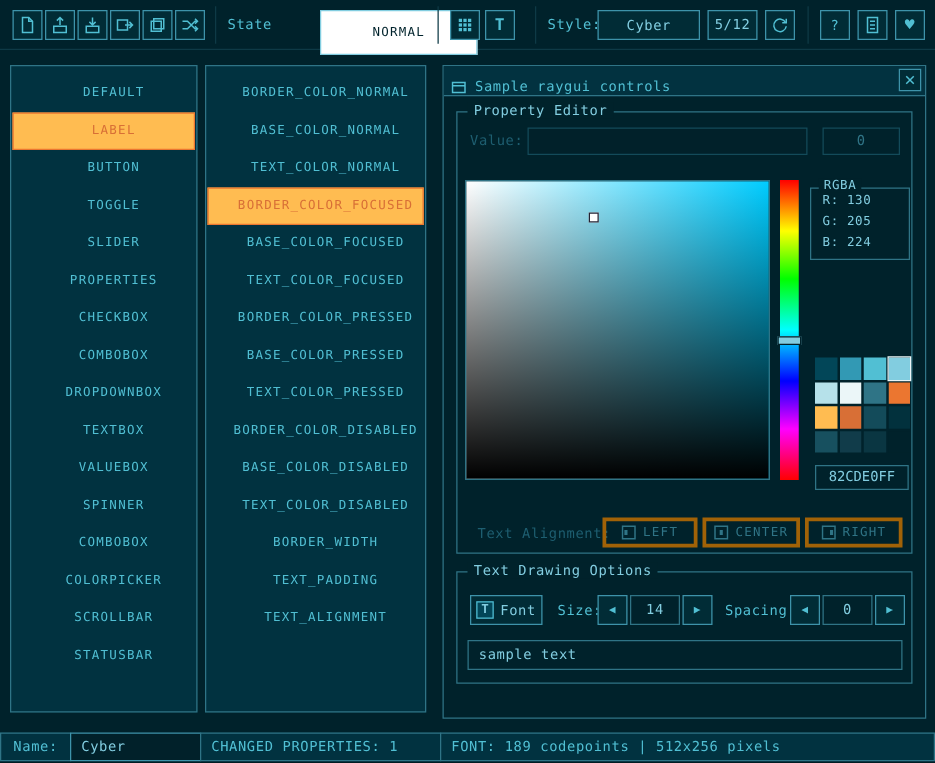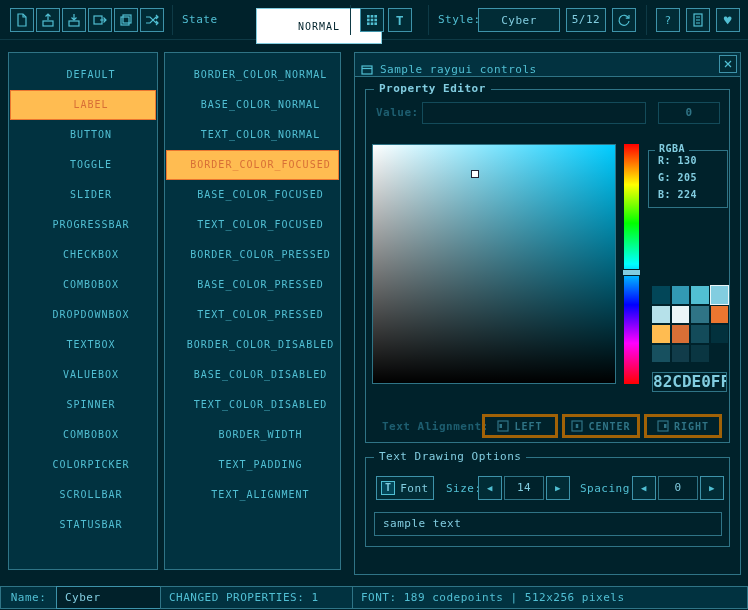--- a/index.html
+++ b/index.html
@@ -42,21 +42,21 @@
             border:1px solid #2F7486; background:#00222B; }
   .titlebar { position:relative; height:24px; background:#023240; border-bottom:1px solid #2F7486;
               display:flex; align-items:flex-end; padding:0 6px; }
   .titlebar svg { flex:none; }
   .titlebar .title { margin-left:7px; color:#51BFD3; }
   .close-btn { position:absolute; right:3px; top:2px; width:18px; height:18px; background:#012C36;
                border:1px solid #3E93AA; display:flex; align-items:center; justify-content:center; padding:0; }
 
   .groupbox { position:absolute; border:1px solid #2F7486; }
   .gb-title { position:absolute; top:-8px; left:8px; background:#00222B; padding:0 5px; color:#82CDE0; }
-  #prop-editor { left:10px; top:36px; width:365px; height:354px;font-weight:bold; }
+  #prop-editor { left:10px; top:36px; width:365px; height:354px; }
   #text-options { left:10px; top:404px; width:365px; height:90px; }
   .groupbox > * { position:absolute; }
 
   .value-label { left:10px; top:16px; color:#1D5E70; }
   .value-textbox { left:56px; top:12px; width:224px; height:22px; border:1px solid #134B5A; background:#01212A; }
   .value-count { left:292px; top:12px; width:62px; height:22px; border:1px solid #134B5A;
                  color:#2F7486; text-align:center; line-height:20px; }
 
   .color-panel { left:6px; top:54px; width:244px; height:240px; border:1px solid #2F7486; }
   .color-cursor { position:absolute; width:8px; height:8px; background:#ffffff; border:1px solid #223;
@@ -71,21 +71,21 @@
   #hsv-box  { left:282px; top:128px; width:80px; height:56px; }
   .side-box .gb-title { left:6px; padding:0 4px; font-size:10px; color:#82CDE0; }
   .cline { position:static; display:block; padding:2px 0 0 9px; font-size:10px; color:#82CDE0; line-height:15px; }
   .side-box .cline:first-of-type { padding-top:7px; }
 
   .palette { left:286px; top:196px; width:76px; height:76px; display:grid;
              grid-template-columns:repeat(4,1fr); grid-template-rows:repeat(4,1fr); gap:2px; }
   .pal-cell { cursor:pointer; }
   .pal-cell.current { outline:1px solid #EBF6F8; }
   .hex-box { left:286px; top:282px; width:75px; height:20px; border:1px solid #2F7486; color:#82CDE0;
-             text-align:center; line-height:18px; font-size:16px; letter-spacing:0; overflow:hidden; white-space:nowrap; }
+             text-align:center; line-height:18px; font-size:11px; letter-spacing:0; overflow:hidden; white-space:nowrap; }
 
   .align-label { left:16px; top:330px; color:#1D5E70; }
   .toggle { top:324px; height:24px; background:transparent; border:3px solid #a16207; color:#2F7486;
             display:flex; align-items:center; justify-content:center; gap:5px; font-size:10px; letter-spacing:1px; }
   #toggle-left { left:116px; width:76px; }
   #toggle-center { left:196px; width:78px; }
   #toggle-right { left:278px; width:78px; }
 
   .font-btn { left:10px; top:18px; width:58px; height:24px; background:#012C36; border:1px solid #3E93AA;
               color:#82CDE0; display:flex; align-items:center; justify-content:center; gap:5px; }
@@ -211,21 +211,21 @@
       <span class="heart">♥</span>
     </button>
   </div>
 
   <div class="list" id="controls-list">
       <div class="list-item">DEFAULT</div>
       <div class="list-item selected">LABEL</div>
       <div class="list-item">BUTTON</div>
       <div class="list-item">TOGGLE</div>
       <div class="list-item">SLIDER</div>
-      <div class="list-item">PROGRESSBAR</div>
+      <div class="list-item">PROPERTIES</div>
       <div class="list-item">CHECKBOX</div>
       <div class="list-item">COMBOBOX</div>
       <div class="list-item">DROPDOWNBOX</div>
       <div class="list-item">TEXTBOX</div>
       <div class="list-item">VALUEBOX</div>
       <div class="list-item">SPINNER</div>
       <div class="list-item">COMBOBOX</div>
       <div class="list-item">COLORPICKER</div>
       <div class="list-item">SCROLLBAR</div>
       <div class="list-item">STATUSBAR</div>

